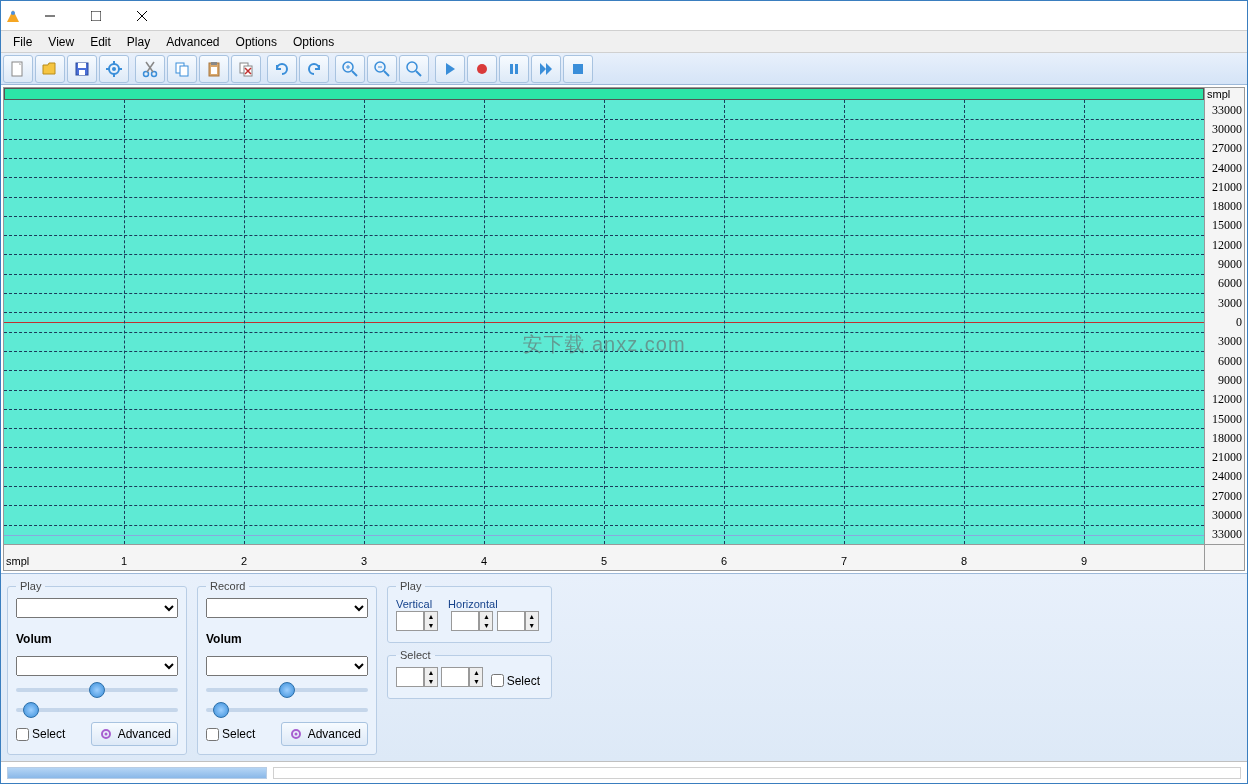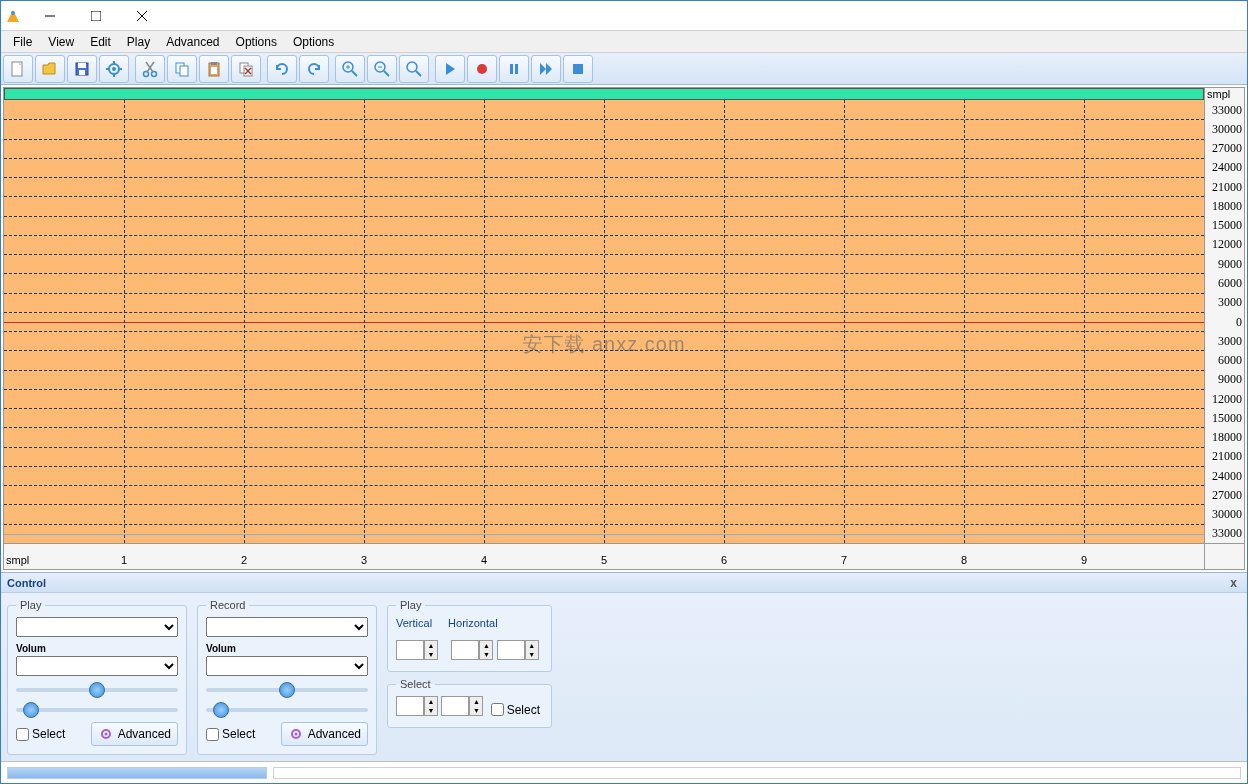--- a/index.html
+++ b/index.html
@@ -20,21 +20,21 @@
 .tb-btn { width: 30px; height: 28px; border: 1px solid #a8c3e0; border-radius: 3px; background: linear-gradient(#f7fbff, #dde9f7); margin-right: 2px; display: flex; align-items: center; justify-content: center; cursor: pointer; }
 .tb-sep { width: 4px; }
 .tb-icon { width: 18px; height: 18px; }
 
 
 .wave-area { flex: 1; display: flex; flex-direction: column; border: 1px solid #999; margin: 2px; }
 .wave-top { display: flex; }
 .green-bar { height: 12px; background: #2ce5a7; border: 1px solid #555; flex: 1; }
 .smpl-label { width: 40px; font-size: 11px; padding-left: 2px; background: #f5f5f5; border-left: 1px solid #999; }
 .wave-body { flex: 1; display: flex; }
-.waveform { flex: 1; background: #fdba74; position: relative; overflow: hidden; }
+.waveform { flex: 1; background: #5eead4; position: relative; overflow: hidden; }
 .waveform .hline { position: absolute; left: 0; right: 0; height: 1px; border-top: 1px dashed #1a3a5a; }
 .waveform .vline { position: absolute; top: 0; bottom: 0; width: 1px; border-left: 1px dashed #1a3a5a; }
 .waveform .zero { position: absolute; left: 0; right: 0; height: 1px; background: #c03030; top: 50%; }
 .waveform .bottom-line { position: absolute; left: 0; right: 0; bottom: 8px; height: 1px; background: #88aadd; }
 .y-ruler { width: 40px; background: #f5f5f5; border-left: 1px solid #999; position: relative; font-size: 10px; }
 .y-tick { position: absolute; right: 2px; transform: translateY(-50%); font-family: Liberation Serif, serif; }
 .x-ruler { height: 26px; background: #f5f5f5; border-top: 1px solid #999; display: flex; position: relative; }
 .x-ruler .x-body { flex: 1; position: relative; }
 .x-ruler .x-smpl { position: absolute; left: 2px; top: 10px; font-size: 11px; }
 .x-tick { position: absolute; top: 10px; font-size: 11px; transform: translateX(-50%); }
@@ -46,31 +46,31 @@
 .control-panel { background: linear-gradient(#e8f0fb, #dde9f7); border-top: 1px solid #9db9d9; }
 .control-header { height: 20px; background: linear-gradient(#e5eefb, #d0e0f5); display: flex; align-items: center; padding: 0 6px; border-bottom: 1px solid #b8cde5; }
 .control-header .ctl-title { flex: 1; color: #15428b; font-weight: bold; font-size: 11px; }
 .control-header .close-x { font-weight: bold; color: #555; cursor: pointer; padding: 0 4px; }
 .control-body { display: flex; padding: 6px; gap: 10px; }
 
 fieldset { border: 1px solid #b8cde5; border-radius: 3px; padding: 6px 8px 8px; background: #eaf2fc; }
 legend { color: #444; padding: 0 4px; font-size: 11px; }
 .play-rec { width: 180px; }
 .play-rec select { width: 100%; height: 20px; font-size: 11px; margin-bottom: 4px; }
-.play-rec .vol-label { font-weight: bold; font-size: 10px; margin: 2px 0; }
+.play-rec .vol-label { font-weight: bold; font-size: 12px; margin: 10px 0; }
 .slider { -webkit-appearance: none; width: 100%; height: 4px; background: #c5d6ea; border-radius: 2px; outline: none; margin: 8px 0; }
 .slider::-webkit-slider-thumb { -webkit-appearance: none; width: 16px; height: 16px; border-radius: 50%; background: radial-gradient(#9ccfff, #3a8ed9); border: 1px solid #2a6ea9; cursor: pointer; }
 .slider::-moz-range-thumb { width: 16px; height: 16px; border-radius: 50%; background: radial-gradient(#9ccfff, #3a8ed9); border: 1px solid #2a6ea9; cursor: pointer; }
 .row { display: flex; align-items: center; gap: 6px; margin-top: 2px; }
 .chk { display: flex; align-items: center; gap: 3px; font-size: 11px; }
 .adv-btn { display: flex; align-items: center; gap: 4px; padding: 3px 6px; border: 1px solid #a8c3e0; border-radius: 3px; background: linear-gradient(#f7fbff, #dde9f7); cursor: pointer; font-size: 11px; }
 .gear { width: 16px; height: 16px; }
 
 .zoom-sel { width: 165px; }
-.zoom-sel .zs-row { display: flex; gap: 16px; margin-bottom: 11px; }
+.zoom-sel .zs-row { display: flex; gap: 16px; margin-bottom: 1px; }
 .zs-label { color: #15428b; font-size: 11px; }
 .spin { width: 28px; height: 20px; border: 1px solid #999; background: #fff; display: inline-block; }
 .spin-btns { width: 14px; height: 20px; display: inline-flex; flex-direction: column; border: 1px solid #999; vertical-align: top; }
 .spin-btns div { flex: 1; background: #eee; font-size: 7px; text-align: center; line-height: 9px; cursor: pointer; }
 
 
 .statusbar { height: 22px; border-top: 1px solid #c0c0c0; display: flex; align-items: center; padding: 2px 6px; }
 .progress { width: 260px; height: 12px; border: 1px solid #b8cde5; background: #fff; margin-right: 6px; }
 .progress .fill { width: 100%; height: 100%; background: linear-gradient(#b5d5f5, #8ab8e8); }
 .status-rest { flex: 1; height: 12px; border: 1px solid #d0d0d0; }
@@ -316,24 +316,20 @@
         <span class="x-tick" style="left: 60%;">6</span>
         <span class="x-tick" style="left: 70%;">7</span>
         <span class="x-tick" style="left: 80%;">8</span>
         <span class="x-tick" style="left: 90%;">9</span>
       </div>
     <div style="width:40px;border-left:1px solid #999;"></div>
   </div>
 </div>
 
 <div class="control-panel">
-  <div class="control-header">
-    <span class="ctl-title">Control</span>
-    <span class="close-x">x</span>
-  </div>
   <div class="control-body">
 
     <fieldset class="play-rec">
       <legend>Play</legend>
       <select></select>
       <div class="vol-label">Volum</div>
       <select></select>
       <input type="range" class="slider" min="0" max="100" value="50" style="">
       <input type="range" class="slider" min="0" max="100" value="5" style="">
       <div class="row">

